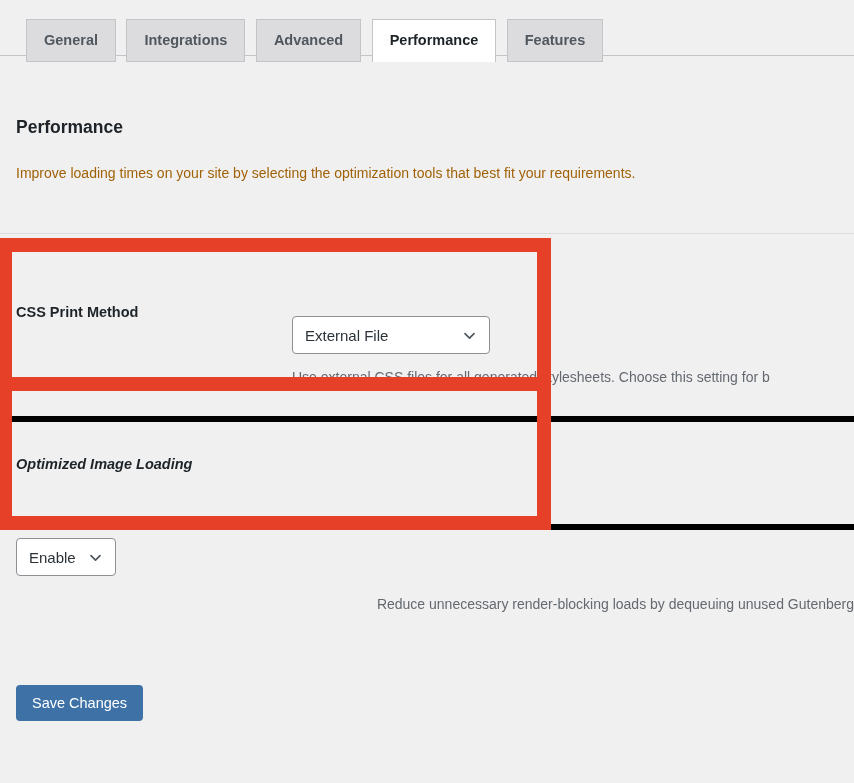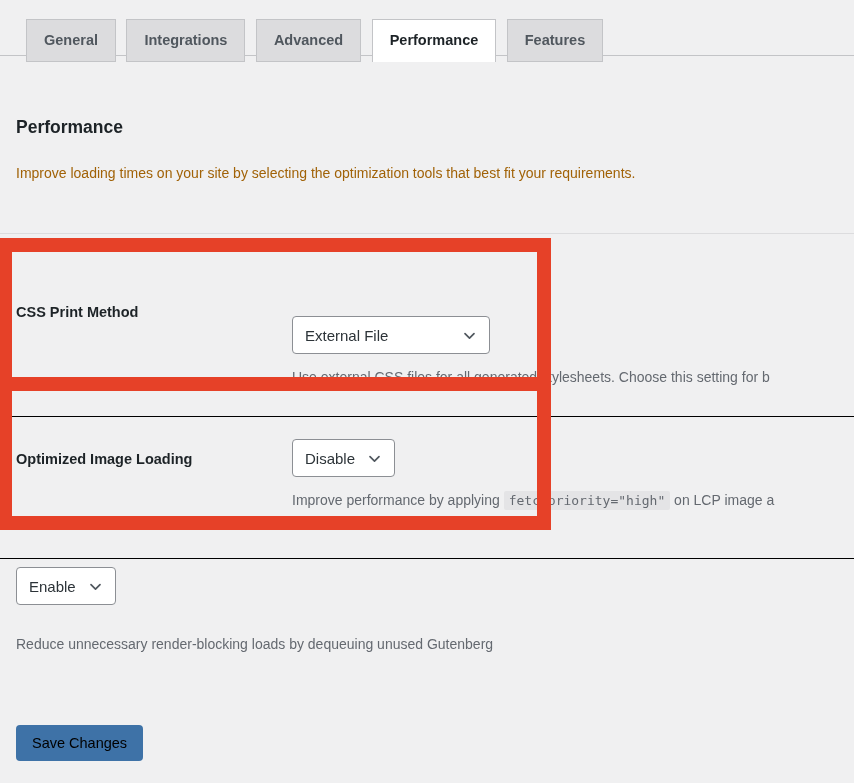--- a/index.html
+++ b/index.html
@@ -64,26 +64,26 @@
   }
 
   
   .settings {
     margin-top: 51px;
     border-top: 1px solid #dcdcde;
   }
   .row {
     display: flex;
     align-items: flex-start;
-    border-bottom: 1px solid #000000;
+    border-bottom: 6px solid #000000;
     padding-left: 16px;
   }
   .row:last-child { border-bottom: none; }
   .row-1 { padding-top: 58px; padding-bottom: 30px; }
-  .row-2 { padding-top: 22px; padding-bottom: 49px; }
+  .row-2 { padding-top: 22px; padding-bottom: 49px; font-style: italic; }
   .row-3 { padding-top: 8px;  padding-bottom: 0; }
 
   .label-col { flex: 0 0 276px; padding-top: 10px; }
   .label-col .label {
     display: block;
     max-width: 200px;
     font-size: 14.5px;
     line-height: 21px;
     font-weight: 700;
     color: #1d2327;
@@ -107,39 +107,39 @@
   .select-wide { width: 198px; margin-top: 24px; }
   .chev { display: inline-flex; }
 
   .help {
     margin-top: 15px;
     font-size: 14px;
     line-height: 17px;
     color: #646970;
     white-space: nowrap;
   }
-  .row-3 .help { margin-top: 31px; }
+  .row-3 .help { margin-top: 20px; text-align: right; }
   .code-chip {
     font-family: "DejaVu Sans Mono", "Liberation Mono", monospace;
     font-size: 13px;
     color: #646970;
     background: #e4e4e6;
     padding: 2px 5px;
     border-radius: 2px;
   }
 
   
   .save-btn {
     display: inline-block;
     margin: 72px 0 0 16px;
     height: 36px;
     line-height: 36px;
     padding: 0 16px;
     background: #3e72a7;
-    color: #000000;
+    color: #ffffff;
     font-size: 14.5px;
     font-weight: 400;
     border: none;
     border-radius: 4px;
     cursor: pointer;
     font-family: inherit;
   }
 
   
   .annotation {
@@ -188,31 +188,20 @@
           </svg>
         </span>
       </div>
       <div class="help">Use external CSS files for all generated stylesheets. Choose this setting for b</div>
     </div>
   </div>
 
   <div class="row row-2">
     <div class="label-col">
       <span class="label">Optimized Image Loading</span>
-    </div>
-    <div class="control-col">
-      <div class="select">
-        <span>Disable</span>
-        <span class="chev">
-          <svg width="15" height="15" viewBox="0 0 16 16">
-            <path d="M3.2 6l4.8 4.8L12.8 6" fill="none" stroke="#50575e" stroke-width="1.8" stroke-linecap="round" stroke-linejoin="round"></path>
-          </svg>
-        </span>
-      </div>
-      <div class="help"><span>Improve performance by applying </span><span class="code-chip">fetchpriority="high"</span><span> on LCP image a</span></div>
     </div>
   </div>
 
   <div class="row row-3">
     <div class="control-col">
       <div class="select">
         <span>Enable</span>
         <span class="chev">
           <svg width="15" height="15" viewBox="0 0 16 16">
             <path d="M3.2 6l4.8 4.8L12.8 6" fill="none" stroke="#50575e" stroke-width="1.8" stroke-linecap="round" stroke-linejoin="round"></path>

